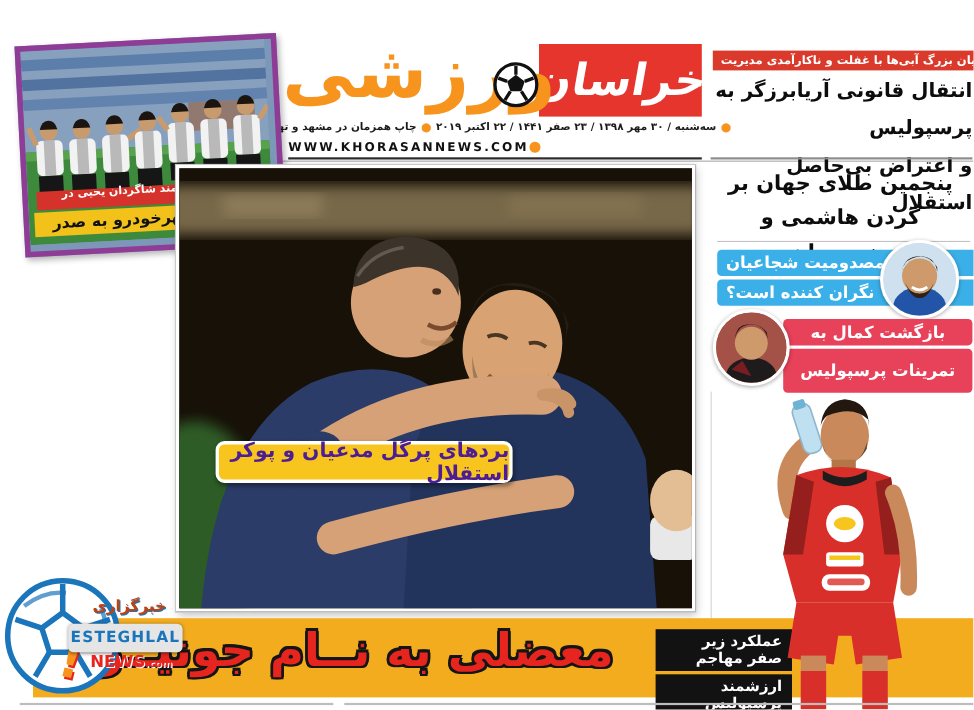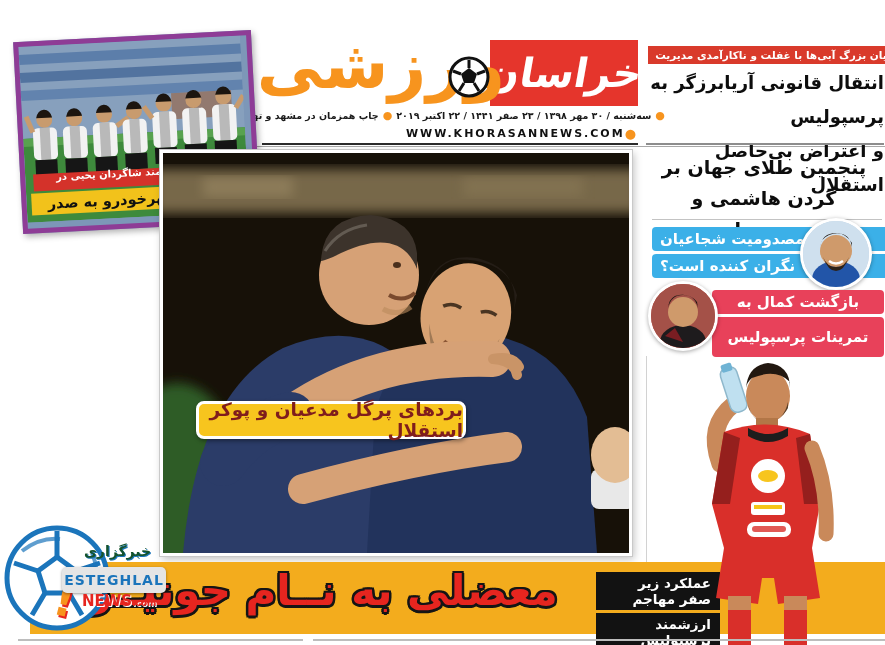--- a/index.html
+++ b/index.html
@@ -11,21 +11,21 @@
   .mast-red{left:490px;top:40px;width:148px;height:66px;background:#E5352C;
             display:flex;align-items:center;justify-content:center;}
   .mast-red span{color:#fff;font-size:40px;font-weight:bold;transform:skewX(-10deg);}
   .mast-sub{left:258px;top:22px;width:246px;height:86px;display:flex;align-items:center;justify-content:center;}
   .mast-sub .txt{color:#F7941E;font-size:66px;font-weight:bold;letter-spacing:-2px;}
   .mast-ball{position:absolute;right:14px;top:34px;width:42px;height:42px;}
   .dateline{left:262px;top:108px;width:376px;height:15px;font-size:9.5px;font-weight:bold;color:#1a1a1a;
             display:flex;align-items:center;justify-content:center;gap:4px;white-space:nowrap;}
   .dateline .b{color:#F7941E;font-size:11px;}
   .urlline{left:262px;top:123px;width:376px;height:20px;border-bottom:2px solid #2b2b2b;
-           display:flex;align-items:center;justify-content:flex-end;
+           display:flex;align-items:center;justify-content:flex-start;
            font-size:11px;font-weight:bold;letter-spacing:2px;color:#111;}
   .urlline .b{color:#F7941E;font-size:13px;}
   .hline{background:#a8a8a8;height:1px;}
   
   .kicker-red{left:648px;top:46px;width:252px;height:18px;background:#D93A2B;color:#fff;
               font-size:10.5px;font-weight:bold;display:flex;align-items:center;justify-content:center;}
   .headline1{left:644px;top:66px;width:240px;text-align:right;font-weight:800;color:#0d0d0d;
              font-size:18px;line-height:34px;}
   .headline2{left:644px;top:152px;width:240px;text-align:center;font-weight:800;color:#0d0d0d;
              font-size:19px;line-height:31px;}
@@ -49,30 +49,30 @@
              transform:rotate(-3deg);transform-origin:center;overflow:hidden;
              box-shadow:2px 3px 6px rgba(0,0,0,.3);}
   .teamredstrip{left:8px;top:128px;width:172px;height:17px;background:#D4322A;color:#fff;
                 font-size:10px;font-weight:bold;display:flex;align-items:center;justify-content:center;}
   .teamyellowstrip{left:5px;top:147px;width:206px;height:22px;background:#F2C21B;color:#111;
                 font-size:14.5px;font-weight:800;display:flex;align-items:center;justify-content:center;}
   
   .mainphoto{left:160px;top:150px;width:466px;height:400px;border:3px solid #fff;background:#171108;
              box-shadow:0 0 0 1px #c9c9c9,2px 3px 8px rgba(0,0,0,.25);}
   .ychip{left:33px;top:248px;width:264px;height:32px;background:#F7C51E;border:3px solid #fff;border-radius:8px;
-         color:#7f1d1d;font-size:18.5px;font-weight:800;display:flex;align-items:center;justify-content:center;
+         color:#4c1d95;font-size:18.5px;font-weight:800;display:flex;align-items:center;justify-content:center;
          box-shadow:1px 2px 4px rgba(0,0,0,.4);}
   .bluehead{left:-95px;top:288px;width:650px;text-align:center;font-size:56px;font-weight:800;color:#3DA8E2;
             text-shadow:3px 0 #fff,-3px 0 #fff,0 3px #fff,0 -3px #fff,
                         2.5px 2.5px #fff,-2.5px -2.5px #fff,2.5px -2.5px #fff,-2.5px 2.5px #fff,
                         5px 6px 9px rgba(0,0,0,.5);}
   .vrule{left:646px;top:356px;width:1px;height:282px;background:#d2d2d2;}
   
   .wm{left:0;top:515px;width:175px;height:130px;}
-  .wm .agency{position:absolute;left:84px;top:28px;color:#14532d;font-size:14px;font-weight:800;
+  .wm .agency{position:absolute;left:84px;top:28px;color:#c2410c;font-size:14px;font-weight:800;
               text-shadow:1px 1px 0 #1B75BB;}
   .wm .ebox{position:absolute;left:62px;top:52px;width:104px;height:26px;background:#e5e5e5;border-radius:5px;
             box-shadow:0 1px 3px rgba(0,0,0,.4);display:flex;align-items:center;justify-content:center;
             color:#1B75BB;font-weight:800;font-size:14px;letter-spacing:1px;}
   .wm .news{position:absolute;left:82px;top:77px;color:#E6251F;font-weight:800;font-size:15px;
             text-shadow:1px 1px 0 #fff;}
   .wm .news small{font-size:9px;}
   .wm .bang{position:absolute;left:54px;top:58px;color:#F7941E;font-size:46px;font-weight:800;
             transform:rotate(14deg);text-shadow:2px 2px 0 #E6251F;}
 </style>

